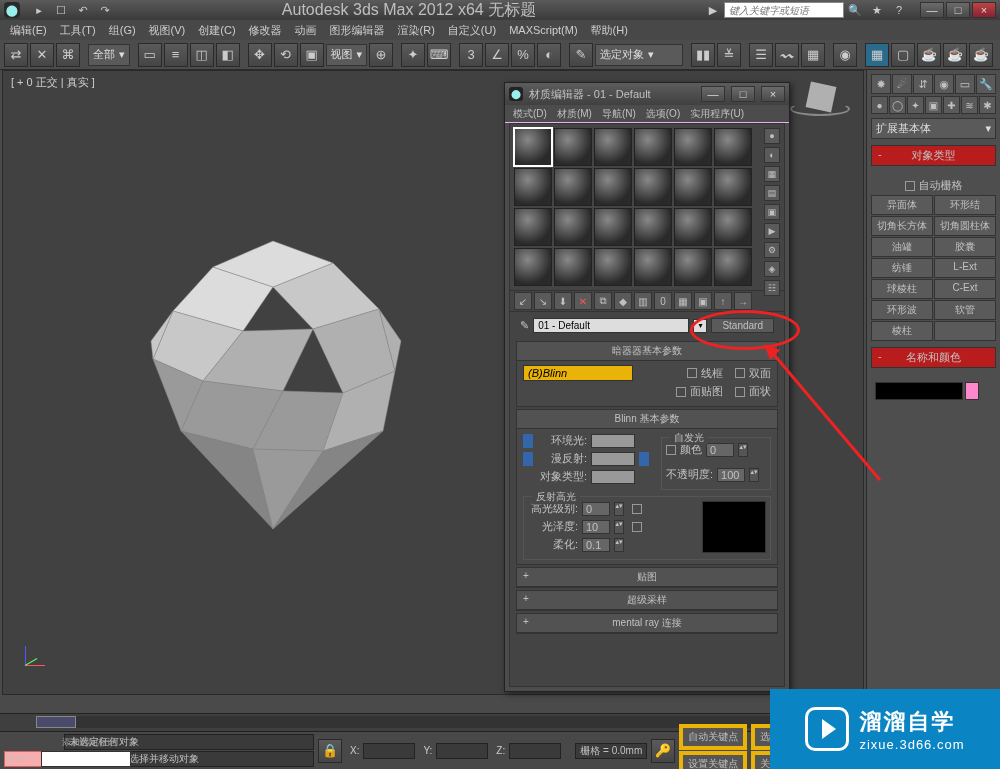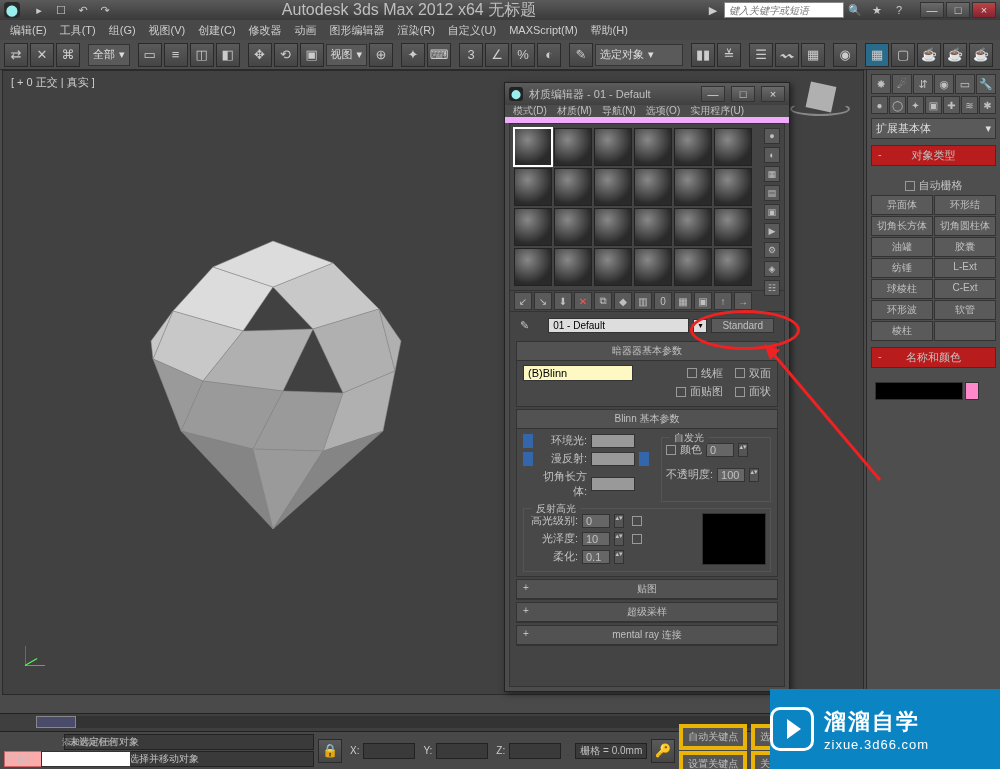--- a/index.html
+++ b/index.html
@@ -61,46 +61,46 @@
 .param-check { display:flex; align-items:center; justify-content:center; gap:4px; padding: 2px; }
 .param-grid { display:grid; grid-template-columns: 1fr 1fr; gap:1px; }
 .param-btn { background:#5a5a5a; border:1px solid #333; padding: 2px 2px; text-align:center; font-size:10px; }
 .color-swatch { width: 88px; height:18px; background:#000; border:1px solid #333; display:inline-block; }
 .pink-swatch { width: 14px; height:18px; background:#eec; border:1px solid #333; display:inline-block; }
 
 
 .mat-editor { position:absolute; top: 82px; left: 504px; width: 286px; height: 610px; background:#4c4c4c; border:1px solid #222; box-shadow: 2px 2px 6px rgba(0,0,0,.5); }
 .mat-title { height:22px; background:linear-gradient(#5c5c5c,#404040); display:flex; align-items:center; padding:0 4px; gap:6px; }
 .mat-title .logo { width:14px;height:14px;background:#222;border-radius:3px;color:#9ee;display:flex;align-items:center;justify-content:center;font-size:9px;}
-.mat-menu { height:18px; display:flex; gap:2px; padding: 0 4px; align-items:center; border-bottom:6px solid #f0abfc;}
+.mat-menu { height:18px; display:flex; gap:2px; padding: 0 4px; align-items:center; border-bottom:1px solid #f0abfc;}
 .mat-menu-item { padding: 1px 4px; font-size: 10px; }
 .mat-body { position:absolute; top:40px; left:4px; right:4px; bottom:4px; background:#444; border:1px solid #333; overflow:hidden; }
 .mat-slots { display:grid; grid-template-columns: repeat(6,38px); grid-auto-rows:38px; gap:2px; padding: 4px; position:relative;}
 .slot { background: radial-gradient(circle at 35% 30%, #888, #2a2a2a 70%); border:1px solid #222; }
 .slot.selected { outline: 2px solid #fff; outline-offset: -1px; }
 .side-tools { position:absolute; top: 4px; right: 4px; width: 16px; display:flex; flex-direction:column; gap:3px;}
 .side-tool { width:16px; height:16px; background:#5a5a5a; border:1px solid #333; display:flex;align-items:center;justify-content:center;font-size:9px;}
 .mat-toolbar { height: 22px; border-top:1px solid #333; border-bottom:1px solid #333; display:flex; align-items:center; gap:2px; padding: 0 4px;}
 .mt-btn { width:18px; height:18px; background:#5a5a5a; border:1px solid #333; display:flex; align-items:center; justify-content:center; font-size:10px;}
 .mt-btn.red { color:#f55; }
 .mat-name-row { display:flex; align-items:center; gap:4px; padding: 6px 10px;}
-.mat-name-field { flex:1; background:#ddd; color:#000; border:1px solid #333; padding:1px 4px; font-size:10px;margin-left:15px; }
+.mat-name-field { flex:1; background:#ddd; color:#000; border:1px solid #333; padding:1px 4px; font-size:10px; }
 .mat-type-btn { background:#5a5a5a; border:1px solid #333; padding: 1px 10px; font-size:10px; }
 .drop-arrow { width:14px; height:14px; background:#ddd; color:#000; display:flex;align-items:center;justify-content:center; font-size:8px; border:1px solid #333;}
 .roll { border:1px solid #333; margin: 2px 6px; background:#484848; }
 .roll-head { background:#525252; text-align:center; padding:2px; font-size:10px; position:relative; border-bottom:1px solid #333;}
 .roll-head.plus::before { content:"+"; position:absolute; left:6px;}
 .roll-body { padding: 4px 6px; font-size:10px; }
 .r-row { display:flex; align-items:center; gap:4px; margin-bottom: 3px;}
 .r-label { width: 50px; text-align:right; }
 .r-swatch { width: 44px; height:14px; background:#999; border:1px solid #333;}
 .r-check { width:10px; height:10px; border:1px solid #999; }
 .r-num { width:28px; height:14px; background:#666; border:1px solid #333; display:flex; align-items:center; padding: 0 3px;}
 .r-spin { width:10px; height:14px; background:#555; border:1px solid #333; font-size:7px; line-height:6px; text-align:center;}
-.blinn-drop { width: 110px; background:#fef9c3; color:#000; border:1px solid #333; padding:1px 4px;}
+.blinn-drop { width: 110px; background:#eab308; color:#000; border:1px solid #333; padding:1px 4px;font-style:italic;}
 .group-box { border:1px solid #555; padding: 4px; margin-top: 4px; position:relative;}
 .group-box .legend { position:absolute; top:-7px; left:8px; background:#484848; padding:0 4px; font-size:10px;}
 .preview-box { width: 64px; height: 52px; background:#000; border:1px solid #333; margin-left:auto; }
 
 
 .annot { position:absolute; pointer-events:none; }
 .annot-ellipse { position:absolute; top: 310px; left: 690px; width: 110px; height: 40px; border: 3px solid #e22; border-radius: 50%; }
 .annot-arrow { position:absolute; top: 340px; left: 760px; }
 
 
@@ -112,21 +112,21 @@
 .status-box { display:flex; flex-direction:column; gap:1px;}
 .coord-label { color:#ccc; font-size:10px; margin-left:4px;}
 .coord-field { width:52px; height:16px; background:#3a3a3a; border:1px solid #222;}
 .play-controls { display:flex; gap:1px; margin-left:auto;}
 .play-btn { width:22px; height:22px; background:#555; border:1px solid #333; display:flex;align-items:center;justify-content:center;}
 .auto-key { background:#555; border:4px solid #eab308; padding:2px 5px; font-size:10px;}
 .bottom-pink { position:absolute; left: 4px; bottom: 2px; width: 50px; height: 16px; background:#faa; border:1px solid #c66;}
 .layer-field { width:90px; height:16px; background:#fff; border:1px solid #333; margin-left: 2px;}
 
 
-.watermark { position:absolute; right:0; bottom:0; width:230px; height:80px; background:#0a84c2; display:flex; align-items:center; gap:10px; }
+.watermark { position:absolute; right:0; bottom:0; width:230px; height:80px; background:#0a84c2; display:flex; align-items:center; justify-content:center; gap:10px; }
 .wm-icon { width:44px; height:44px; border:3px solid #fff; border-radius:10px; display:flex; align-items:center; justify-content:center;}
 .wm-play { width:0; height:0; border-left:14px solid #fff; border-top:10px solid transparent; border-bottom:10px solid transparent; margin-left:4px;}
 .wm-text { color:#fff; }
 .wm-big { font-size:22px; font-weight: bold; letter-spacing:2px;}
 .wm-small { font-size:13px; letter-spacing:1px;}
 </style>
 </head>
 <body>
 
 <div class="title-bar">
@@ -412,21 +412,21 @@
                 <div class="r-swatch"></div>
               </div>
             <div class="r-row">
                 <span style="width:10px;background:#36a;height:14px;"></span>
                 <span class="r-label">漫反射:</span>
                 <div class="r-swatch"></div>
                 <span style="width:10px;background:#36a;height:14px;"></span>
               </div>
             <div class="r-row">
                 <span style="width:10px;"></span>
-                <span class="r-label">切角长方体:</span>
+                <span class="r-label">对象类型:</span>
                 <div class="r-swatch"></div>
               </div>
           </div>
           <div class="group-box" style="width:110px;">
             <div class="legend">自发光</div>
             <div class="r-row">
                 <span class="r-check"></span>
                 <span>颜色</span>
                 <div class="r-num">0</div>
                 <div class="r-spin">▴▾</div>

